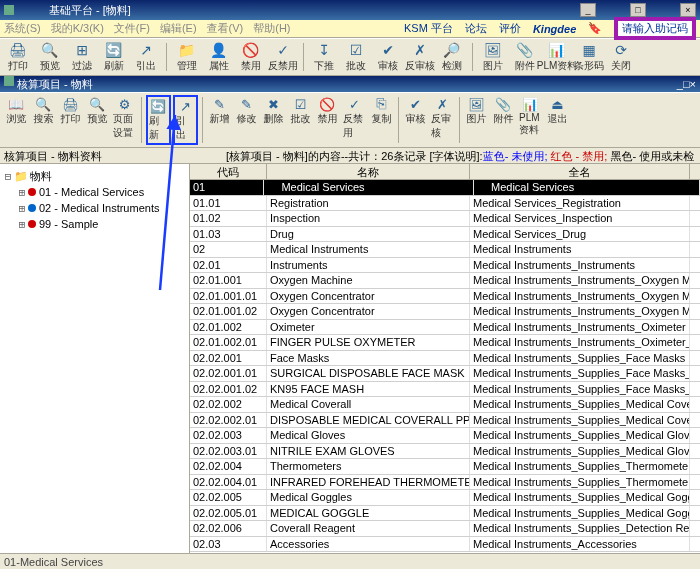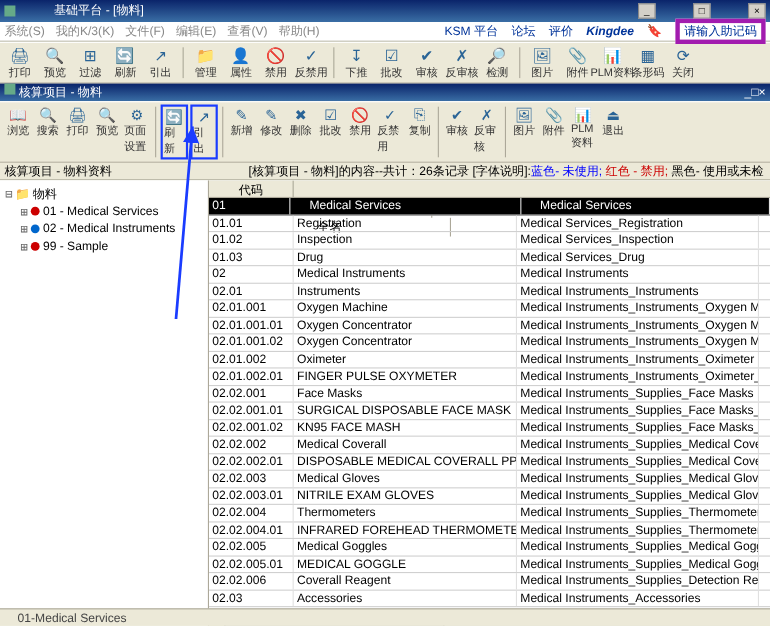--- a/index.html
+++ b/index.html
@@ -1,20 +1,20 @@
 <!DOCTYPE html>
 <html><head>
 <meta charset="utf-8">
 <style>
 * { box-sizing: border-box; margin: 0; padding: 0; font-family: "Microsoft YaHei", "SimSun", Arial, sans-serif; }
 body { background: #ece9d8; font-size: 11px; width: 700px; height: 569px; overflow: hidden; position: relative; }
 .title-bar { background: linear-gradient(#0a246a,#3a6ea5); color: #fff; height: 20px; line-height: 20px; padding: 0 4px; display: flex; align-items: center; font-size: 11px; gap: 32px; }
 .title-bar .spacer { flex: 1; }
 .title-bar .winbtn { width: 16px; height: 14px; background: #d4d0c8; border: 1px solid #888; margin-left: 2px; color: #000; font-size: 9px; text-align: center; line-height: 12px; }
-.menu-bar { background: #ffffff; height: 18px; display: flex; align-items: center; padding: 0 4px; border-bottom: 1px solid #aca899; font-size: 11px; gap: 10px; }
+.menu-bar { background: #fef9c3; height: 18px; display: flex; align-items: center; padding: 0 4px; border-bottom: 1px solid #aca899; font-size: 11px; gap: 10px; }
 .menu-bar .mitem { color: #888; cursor: default; }
 .menu-bar .right { margin-left: auto; display: flex; gap: 12px; align-items: center; padding-left: 31px; }
 .menu-bar .right span { color: #003399; }
 .menu-bar .brand { font-style: italic; font-weight: bold; color: #007a3d; }
 .menu-bar .hint { color: #888; border: 4px solid #a21caf; padding: 0 4px; background: #fff; }
 .outer-toolbar { background: #ece9d8; padding: 2px 4px; border-top: 1px solid #fff; border-bottom: 1px solid #aca899; display: flex; gap: 4px; }
 .tbtn { display: flex; flex-direction: column; align-items: center; width: 28px; cursor: pointer; font-size: 10px; color: #333; }
 .tbtn .ic { width: 20px; height: 18px; display: flex; align-items: center; justify-content: center; font-size: 14px; color: #2a6496; }
 .tbtn .lbl { white-space: nowrap; }
 .sep { width: 1px; background: #aca899; margin: 2px 2px; }
@@ -32,33 +32,33 @@
 .workspace { display: flex; height: 412px; background: #fff; }
 .tree-pane { width: 190px; border-right: 1px solid #aca899; overflow: auto; background: #fff; padding: 4px 2px; font-size: 11px; }
 .tree-node { display: flex; align-items: center; height: 16px; white-space: nowrap; }
 .tree-node .tw { width: 12px; text-align: center; color: #666; font-family: monospace; }
 .tree-node .fld { color: #c9a227; margin-right: 2px; }
 .tree-node .dot { width: 8px; height: 8px; border-radius: 50%; margin-right: 3px; }
 .dot.red { background: #c00; }
 .dot.blue { background: #06c; }
 .tree-node.root { font-weight: normal; }
 .grid-pane { flex: 1; display: flex; flex-direction: column; overflow: hidden; }
-.grid-head { display: flex; background: #ece9d8; border-bottom: 1px solid #aca899; height: 16px; font-size: 11px; flex-direction: column; }
+.grid-head { display: flex; background: #ece9d8; border-bottom: 1px solid #aca899; height: 16px; font-size: 11px; }
 .grid-head .gh { border-right: 1px solid #aca899; padding: 1px 4px; text-align: center; }
 .grid-body { flex: 1; overflow-y: scroll; overflow-x: scroll; font-size: 11px; }
 .gr { display: flex; height: 15.5px; border-bottom: 1px solid #d0d0d0; white-space: nowrap; }
 .gr.sel { background: #000; color: #fff; gap: 14px; }
 .gc { border-right: 1px solid #e0e0e0; padding: 1px 3px; overflow: hidden; text-overflow: clip; }
 .c-code { width: 77px; }
 .c-name { width: 203px; }
 .c-full { width: 220px; }
 .hscroll { height: 16px; background: #ece9d8; border-top: 1px solid #aca899; display:flex; align-items:center; }
 .hscroll .track { flex:1; background:#ddd; height:14px; position:relative; margin:0 14px;}
 .hscroll .thumb { position:absolute; left:0; width:200px; height:14px; background:#c8c8c8; border:1px solid #888;}
-.status-bar { position: absolute; bottom: 0; left: 0; right: 0; height: 16px; background: #ece9d8; border-top: 1px solid #aca899; padding: 0 16px; font-size: 11px; line-height: 16px; color: #444; font-family: "Courier New", monospace; }
+.status-bar { position: absolute; bottom: 0; left: 0; right: 0; height: 16px; background: #ece9d8; border-top: 1px solid #aca899; padding: 0 4px; font-size: 11px; line-height: 16px; color: #444; font-family: "Courier New", monospace; }
 .arrow-svg { position: absolute; left: 150px; top: 110px; pointer-events: none; z-index: 100; }
 .logo-cube { width:10px; height:10px; background:#6a8; display:inline-block; margin-right:3px; }
 </style>
 </head>
 <body>
 
 <div class="title-bar">
   <span class="logo-cube"></span>
   <span>基础平台 - [物料]</span>
   <span class="spacer"></span>

